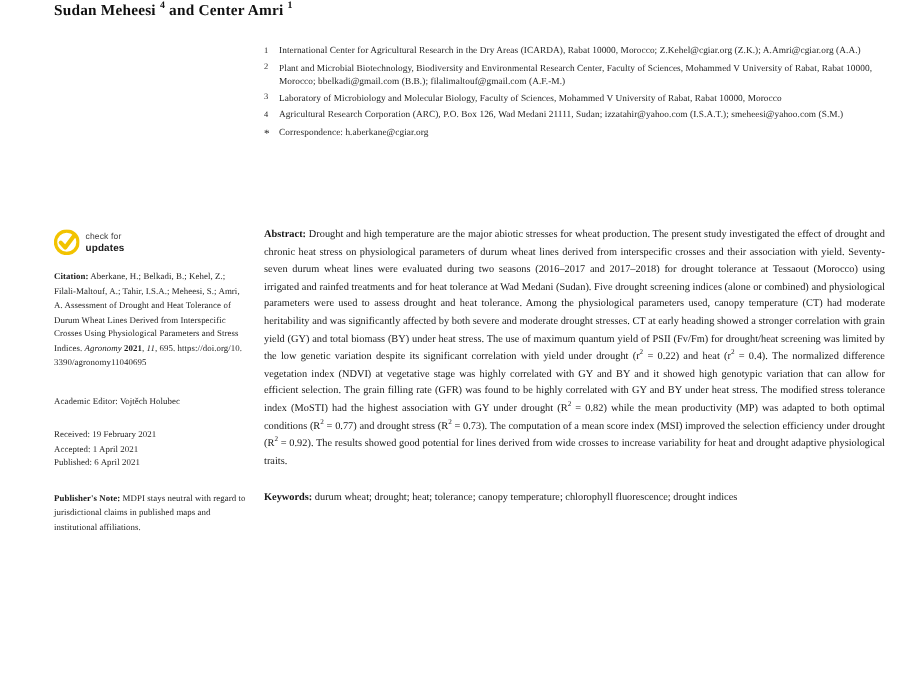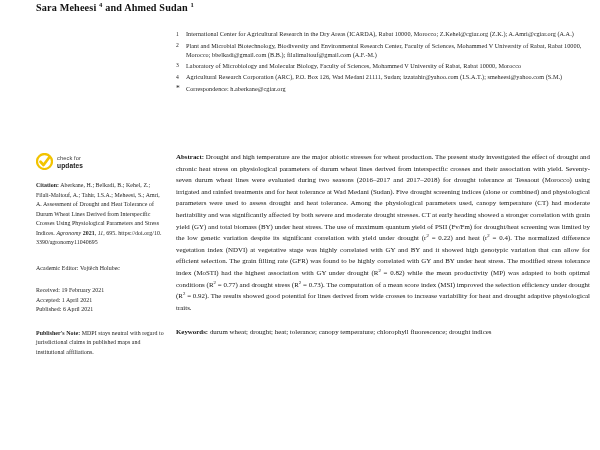--- a/index.html
+++ b/index.html
@@ -161,21 +161,21 @@
     color: #151515;
   }
   .keywords b { font-weight: bold; }
 </style>
 </head>
 <body>
 
 <div class="page">
 
   <div class="author-line">
-    <span>Sara Meheesi </span><sup>4</sup><span> and Ahmed Sudan </span><sup>1</sup>
+    <span>Sudan Meheesi </span><sup>4</sup><span> and Center Amri </span><sup>1</sup>
   </div>
 
   <div class="affiliations">
     <div class="aff-row">
       <div class="aff-marker">1</div>
       <div class="aff-text">International Center for Agricultural Research in the Dry Areas (ICARDA), Rabat 10000, Morocco; Z.Kehel@cgiar.org (Z.K.); A.Amri@cgiar.org (A.A.)</div>
     </div>
     <div class="aff-row">
       <div class="aff-marker">2</div>
       <div class="aff-text">Plant and Microbial Biotechnology, Biodiversity and Environmental Research Center, Faculty of Sciences, Mohammed V University of Rabat, Rabat 10000, Morocco; bbelkadi@gmail.com (B.B.); filalimaltouf@gmail.com (A.F.-M.)</div>

